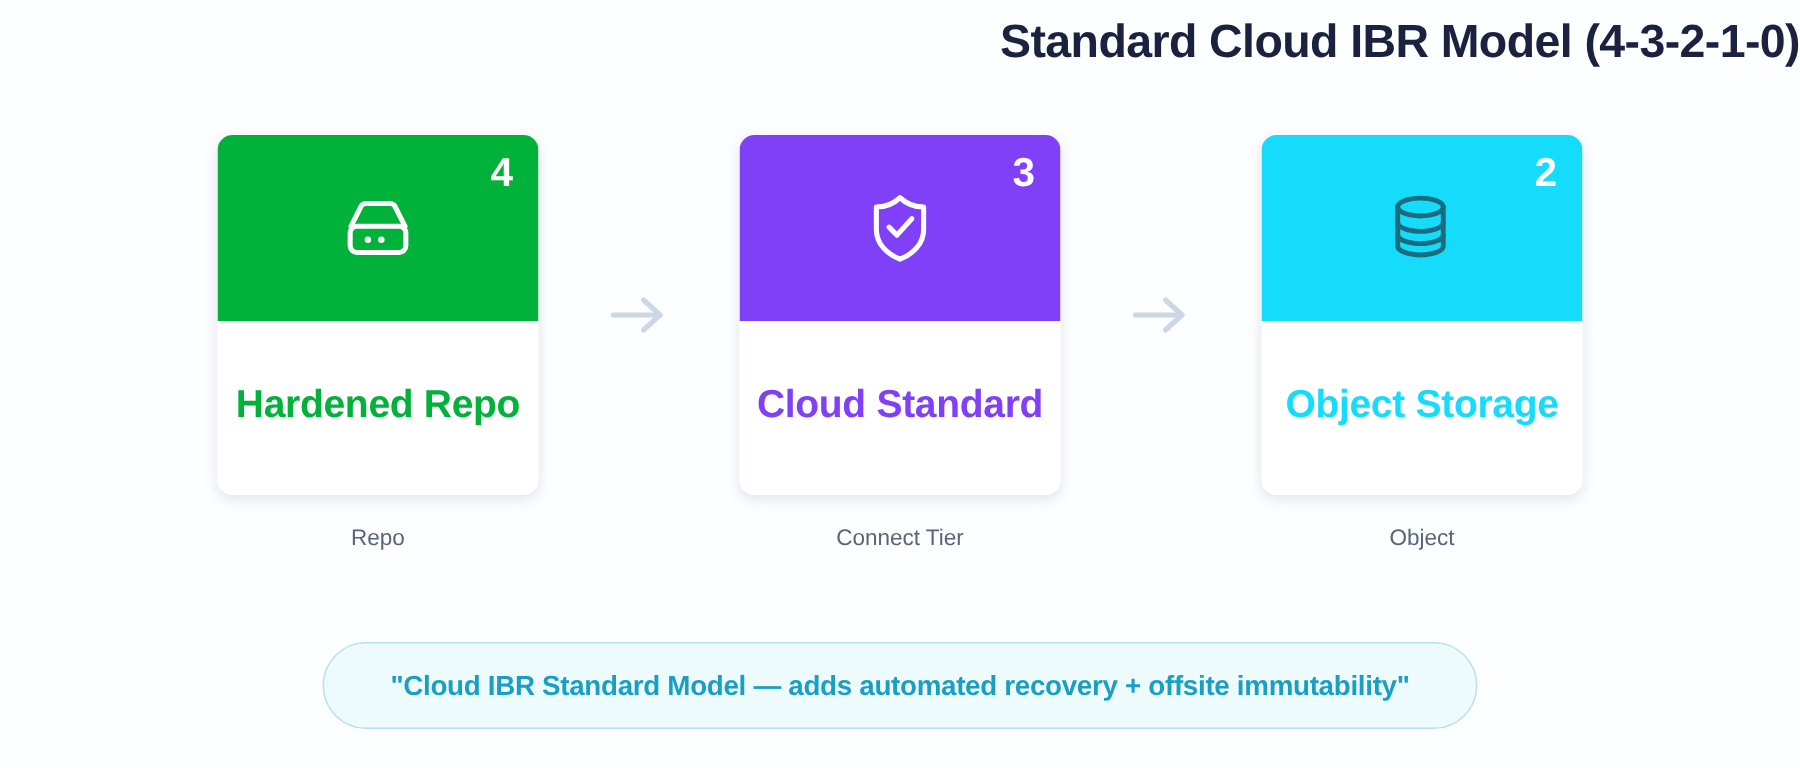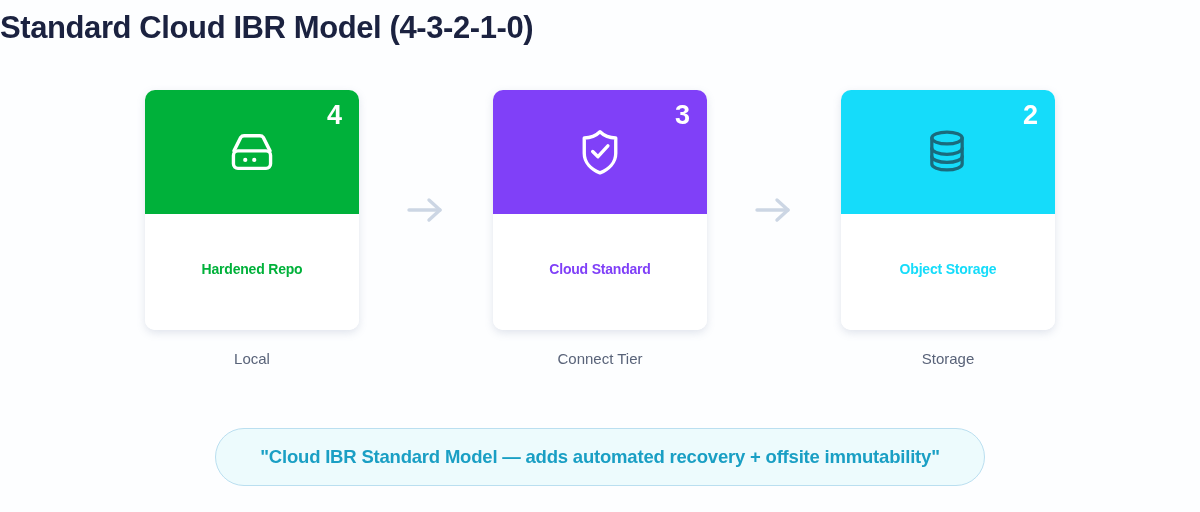--- a/index.html
+++ b/index.html
@@ -21,21 +21,21 @@
     position: relative;
     box-sizing: border-box;
   }
 
   
   .title {
     position: absolute;
     top: 6px;
     left: 0;
     width: 1200px;
-    text-align: left;
+    text-align: right;
     font-size: 31px;
     font-weight: bold;
     letter-spacing: -0.4px;
     color: #1b2240;
     line-height: 44px;
     white-space: nowrap;
   }
 
   
   .flow {
@@ -96,21 +96,21 @@
   .card-body {
     flex: 1 1 auto;
     display: flex;
     align-items: center;
     justify-content: center;
     background: #ffffff;
     padding-bottom: 6px;
   }
 
   .card-label {
-    font-size: 14px;
+    font-size: 26px;
     font-weight: bold;
     text-align: center;
     line-height: 24px;
     letter-spacing: -0.2px;
   }
 
   .caption {
     margin-top: 19px;
     font-size: 15px;
     color: #596379;
@@ -175,21 +175,21 @@
               <rect x="7.5" y="23" width="33" height="15.5" rx="4"></rect>
               <circle cx="18" cy="31" r="1.9" fill="#ffffff" stroke="none"></circle>
               <circle cx="26" cy="31" r="1.9" fill="#ffffff" stroke="none"></circle>
             </svg>
           </span>
         </div>
         <div class="card-body">
           <span class="card-label" style="color:#00b13a;">Hardened Repo</span>
         </div>
       </div>
-      <div class="caption">Local</div>
+      <div class="caption">Repo</div>
     </div>
 
     <div class="arrow">
       <svg width="44" height="26" viewBox="0 0 44 26" fill="none" stroke="#ccd6e4" stroke-width="3.4" stroke-linecap="round" stroke-linejoin="round">
         <line x1="5" y1="13" x2="36" y2="13"></line>
         <polyline points="25,3 36,13 25,23"></polyline>
       </svg>
     </div>
 
     <div class="stage">
@@ -227,21 +227,21 @@
               <path d="M10 12 L10 36 C10 39 16.3 41.5 24 41.5 C31.7 41.5 38 39 38 36 L38 12"></path>
               <path d="M10 21.5 C10 24.5 16.3 27 24 27 C31.7 27 38 24.5 38 21.5"></path>
               <path d="M10 29 C10 32 16.3 34.5 24 34.5 C31.7 34.5 38 32 38 29"></path>
             </svg>
           </span>
         </div>
         <div class="card-body">
           <span class="card-label" style="color:#15dcfa;">Object Storage</span>
         </div>
       </div>
-      <div class="caption">Storage</div>
+      <div class="caption">Object</div>
     </div>
 
   </div>
 
   <div class="banner-wrap">
     <div class="banner">
       <span class="banner-text">"Cloud IBR Standard Model — adds automated recovery + offsite immutability"</span>
     </div>
   </div>
 

